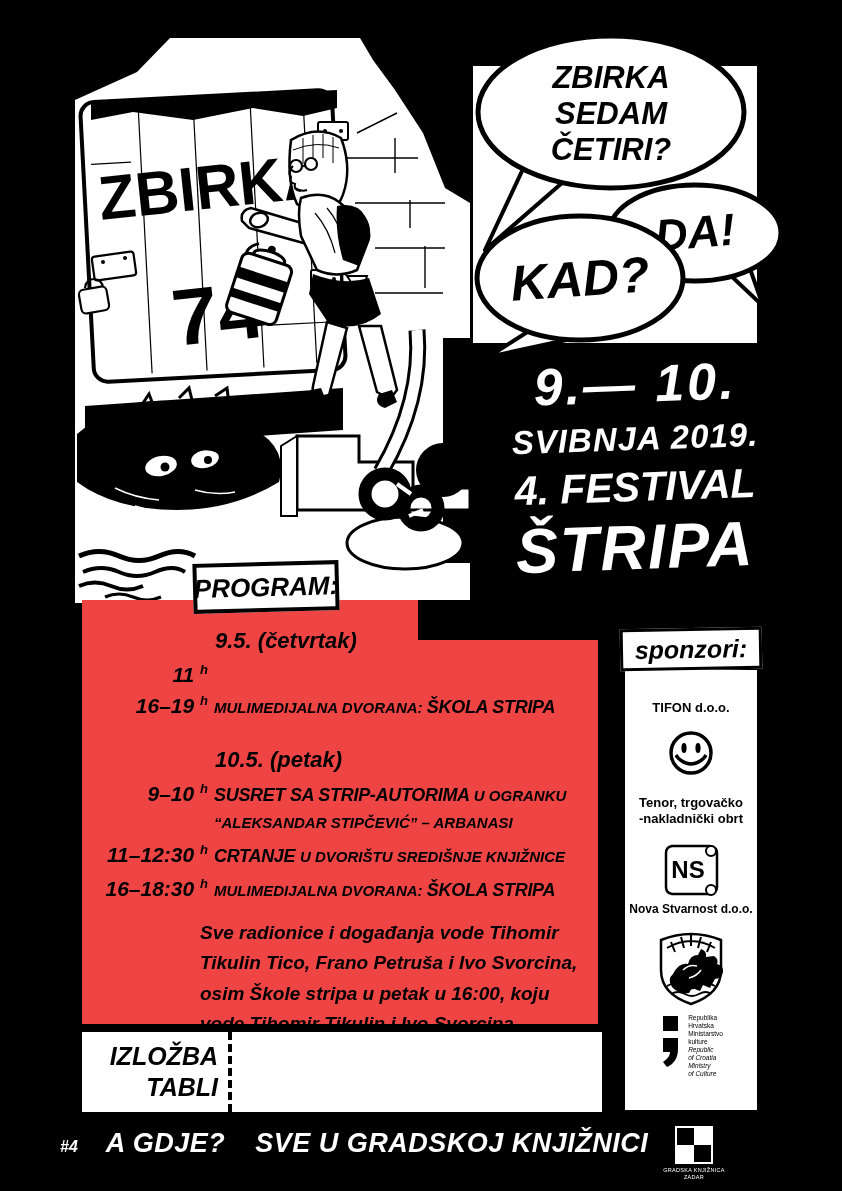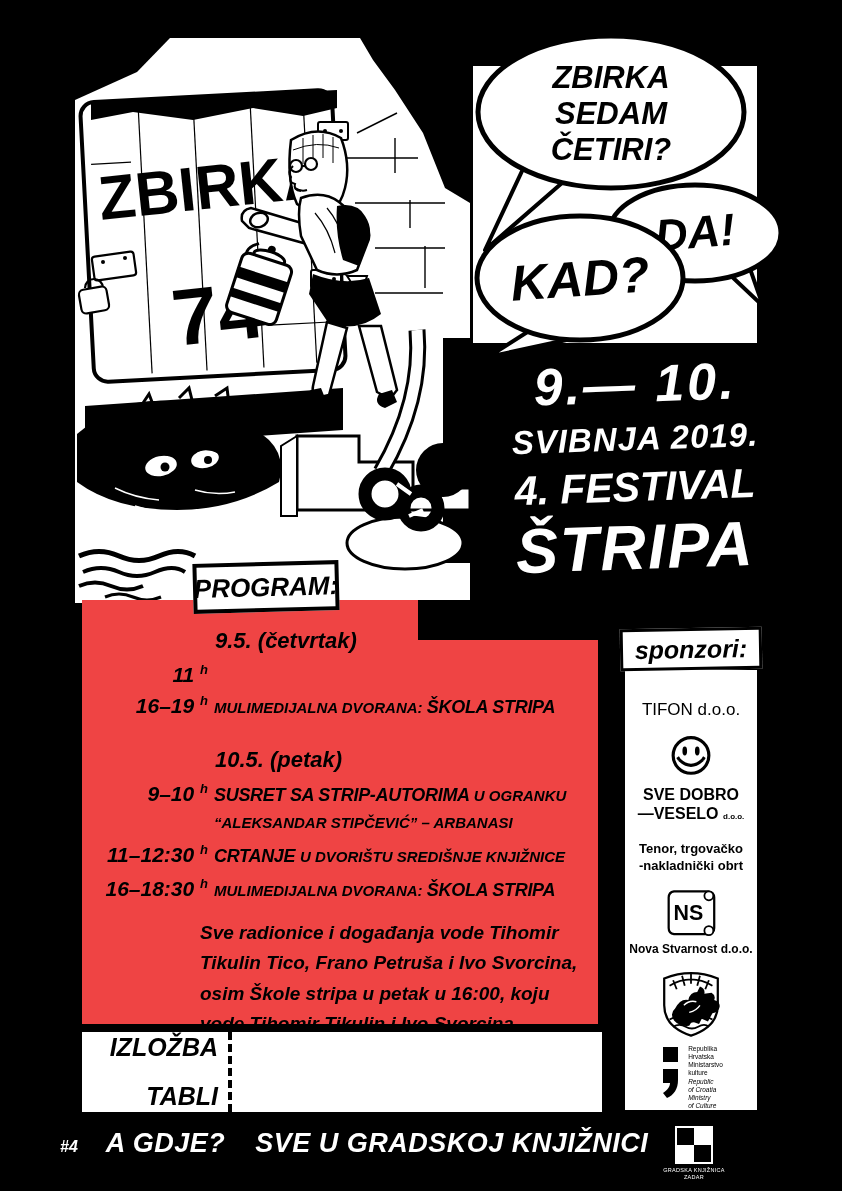--- a/index.html
+++ b/index.html
@@ -39,36 +39,36 @@
   .seg-narrow{font-size:15px;letter-spacing:0;}
   .program-note{margin:14px 14px 0 118px;font-size:19px;font-style:italic;font-weight:bold;line-height:1.6;}
 
   
   .sponsors-title-box{position:absolute;left:620px;top:628px;width:142px;height:42px;background:#fff;
       border:3px solid #000;box-sizing:border-box;display:flex;align-items:center;justify-content:center;
       font-size:25px;font-weight:bold;font-style:italic;transform:rotate(-1deg);z-index:2;}
   .sponsors-panel{position:absolute;left:625px;top:670px;width:132px;height:440px;background:#fff;
       box-sizing:border-box;display:flex;flex-direction:column;align-items:center;padding-top:16px;z-index:1;
       text-align:center;}
-  .sp-tifon{font-size:17px;font-weight:normal;margin-top:14px;}
+  .sp-tifon{font-size:13px;font-weight:bold;margin-top:14px;}
   .sp-smiley{margin-top:14px;}
   .sp-svedobro{margin-top:8px;font-size:16px;font-weight:bold;line-height:1.2;}
   .sp-suffix{font-size:8px;font-weight:bold;}
   .sp-tenor{margin-top:18px;font-size:13px;font-weight:bold;line-height:1.25;}
   .sp-ns{margin-top:12px;}
   .sp-nova{margin-top:4px;font-size:12px;font-weight:bold;}
   .sp-coat{margin-top:10px;}
   .sp-ministry{margin-top:8px;display:flex;align-items:flex-start;gap:7px;text-align:left;}
   .ministry-col{font-size:6.5px;line-height:1.25;white-space:pre-line;}
   .ministry-en{font-style:italic;}
 
   
   .exhibit-box{position:absolute;left:78px;top:1028px;width:528px;height:88px;background:#fff;
       border:4px solid #000;box-sizing:border-box;display:flex;z-index:1;}
-  .exhibit-left{flex:0 0 136px;display:flex;flex-direction:column;justify-content:space-between;
+  .exhibit-left{flex:0 0 136px;display:flex;flex-direction:column;justify-content:center;
       align-items:flex-end;padding-right:10px;border-right:4px dashed #000;
       font-size:25px;line-height:1.25;font-weight:bold;font-style:italic;}
   .exhibit-right{flex:1;display:flex;flex-direction:column;justify-content:center;padding-left:22px;
       font-weight:bold;font-style:italic;}
   .exhibit-artist{font-size:30px;letter-spacing:0.5px;}
   .exhibit-dates{font-size:27px;margin-top:4px;}
 
   
   .issue{position:absolute;left:60px;top:1138px;color:#fff;font-size:16px;font-weight:bold;font-style:italic;}
   .footer-where{position:absolute;left:0;right:120px;top:1128px;text-align:center;color:#fff;
@@ -306,24 +306,20 @@
   <div class="sponsors-panel">
     <div class="sp-tifon">TIFON d.o.o.</div>
 
     <svg class="sp-smiley" width="48" height="48" viewBox="0 0 48 48">
       <circle cx="24" cy="24" r="20" fill="#fff" stroke="#000" stroke-width="3.5"></circle>
       <ellipse cx="17" cy="19" rx="2.6" ry="5" fill="#000"></ellipse>
       <ellipse cx="31" cy="19" rx="2.6" ry="5" fill="#000"></ellipse>
       <path d="M11,29 q13,12 26,0 M11,29 l-2,-3 M37,29 l2,-3" fill="none" stroke="#000" stroke-width="3.5"></path>
     </svg>
 
-    <div class="sp-svedobro">
-      <div>SVE DOBRO</div>
-      <div><span>—VESELO</span> <span class="sp-suffix">d.o.o.</span></div>
-    </div>
 
     <div class="sp-tenor">
       <div>Tenor, trgovačko</div>
       <div>-nakladnički obrt</div>
     </div>
 
     <svg class="sp-ns" width="62" height="58" viewBox="0 0 62 58">
       <path d="M12,6 h38 q7,1 7,7 v34 q0,6 -7,7 H12 q-6,-1 -6,-7 V13 q0,-6 6,-7 z" fill="#fff" stroke="#000" stroke-width="2.5"></path>
       <circle cx="51" cy="11" r="5" fill="#fff" stroke="#000" stroke-width="2"></circle>
       <circle cx="51" cy="50" r="5" fill="#fff" stroke="#000" stroke-width="2"></circle>

